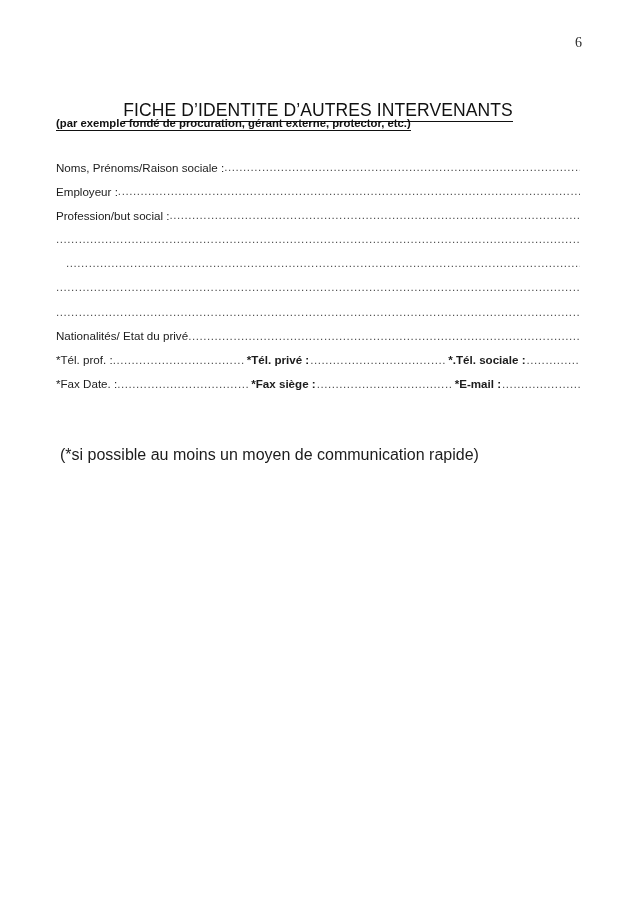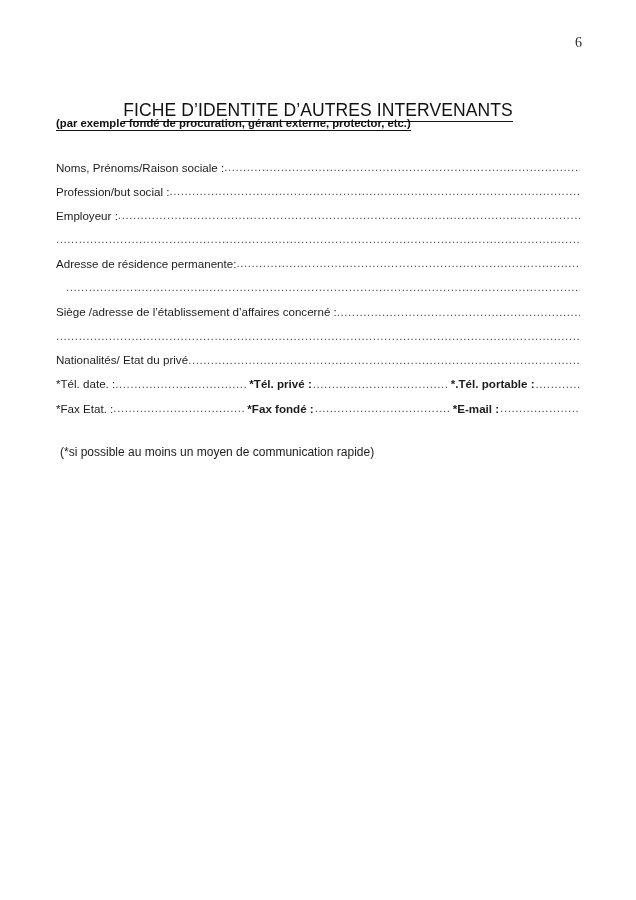--- a/index.html
+++ b/index.html
@@ -126,21 +126,21 @@
     padding-left: 2px;
     padding-right: 1px;
     font-weight: bold;
   }
 
   
   .footnote {
     position: absolute;
     top: 445px;
     left: 60px;
-    font-size: 12px;
+    font-size: 16px;
     color: #1c1c1c;
     line-height: 1.2;
   }
 </style>
 </head>
 <body>
 
 <div class="page">
 
   <div class="page-number">6</div>
@@ -150,71 +150,66 @@
   <div class="doc-subtitle"><span>(par exemple fondé de procuration, gérant externe, protector, etc.)</span></div>
 
   <div class="form-body">
 
     <div class="field-row">
       <span class="field-label">Noms, Prénoms/Raison sociale :</span>
       <span class="leader"></span>
     </div>
 
     <div class="field-row">
+      <span class="field-label">Employeur : </span>
+      <span class="leader"></span>
+    </div>
+
+    <div class="field-row">
       <span class="field-label">Profession/but social :</span>
       <span class="leader"></span>
     </div>
 
     <div class="field-row">
-      <span class="field-label">Employeur : </span>
-      <span class="leader"></span>
-    </div>
-
-    <div class="field-row">
-      <span class="leader"></span>
-    </div>
-
-    <div class="field-row">
-      <span class="field-label">Adresse de résidence permanente:</span>
-      <span class="leader"></span>
-    </div>
+      <span class="leader"></span>
+    </div>
+
 
     <div class="field-row continuation indent">
       <span class="field-label"></span>
       <span class="leader"></span>
     </div>
 
     <div class="field-row">
-      <span class="field-label">Siège /adresse de l’établissement d’affaires concerné : </span>
       <span class="leader"></span>
     </div>
 
     <div class="field-row continuation">
       <span class="field-label"></span>
       <span class="leader"></span>
     </div>
 
     <div class="field-row">
       <span class="field-label">Nationalités/ Etat du privé</span>
       <span class="leader"></span>
     </div>
 
     <div class="field-row">
-      <span class="field-label">*Tél. date. : </span>
+      <span class="field-label">*Tél. prof. : </span>
       <span class="leader seg-a"></span>
       <span class="inline-label">*Tél. privé : </span>
       <span class="leader seg-b"></span>
-      <span class="inline-label">*.Tél. portable : </span>
+      <span class="inline-label">*.Tél. sociale : </span>
       <span class="leader seg-c"></span>
     </div>
 
     <div class="field-row">
-      <span class="field-label">*Fax Etat. : </span>
+      <span class="field-label">*Fax Date. : </span>
       <span class="leader seg-a"></span>
-      <span class="inline-label">*Fax fondé : </span>
+      <span class="inline-label">*Fax siège : </span>
       <span class="leader seg-b"></span>
       <span class="inline-label">*E-mail : </span>
       <span class="leader seg-c"></span>
     </div>
 
   </div>
 
   <div class="footnote">(*si possible au moins un moyen de communication rapide)</div>
 
 </div>

